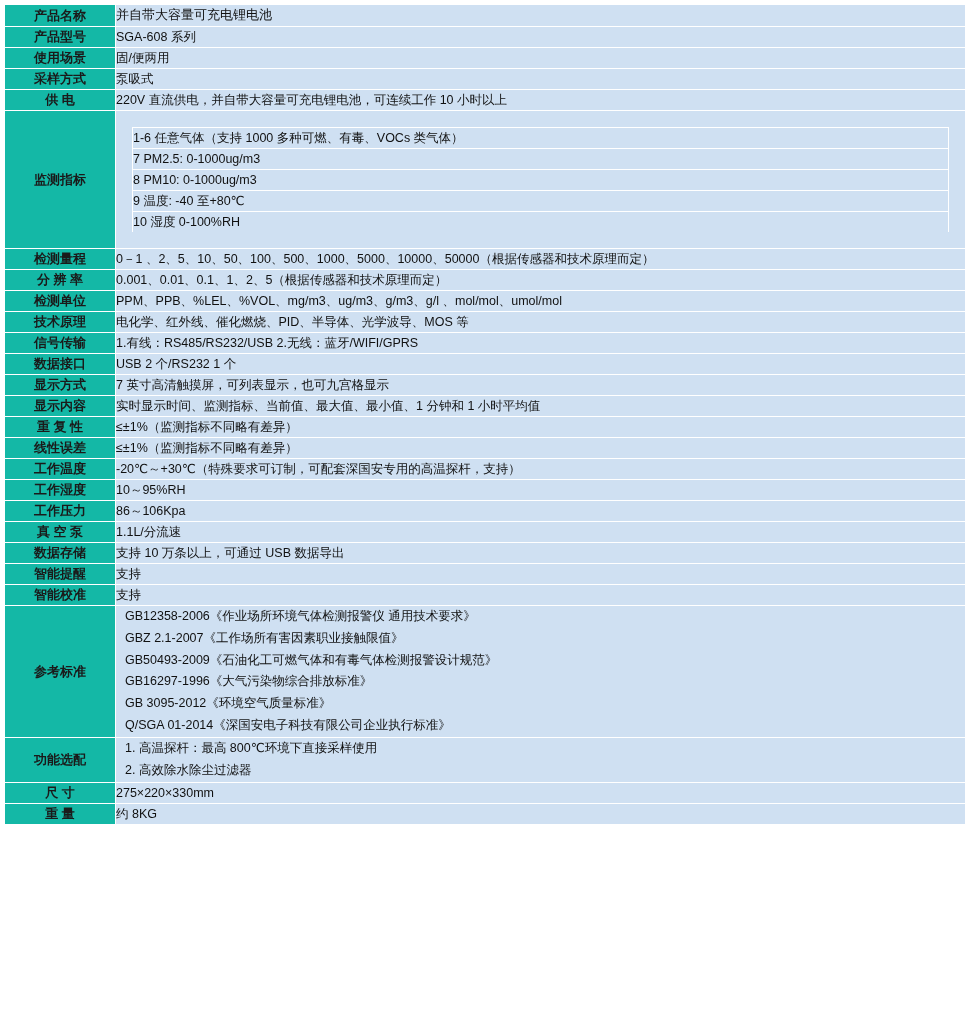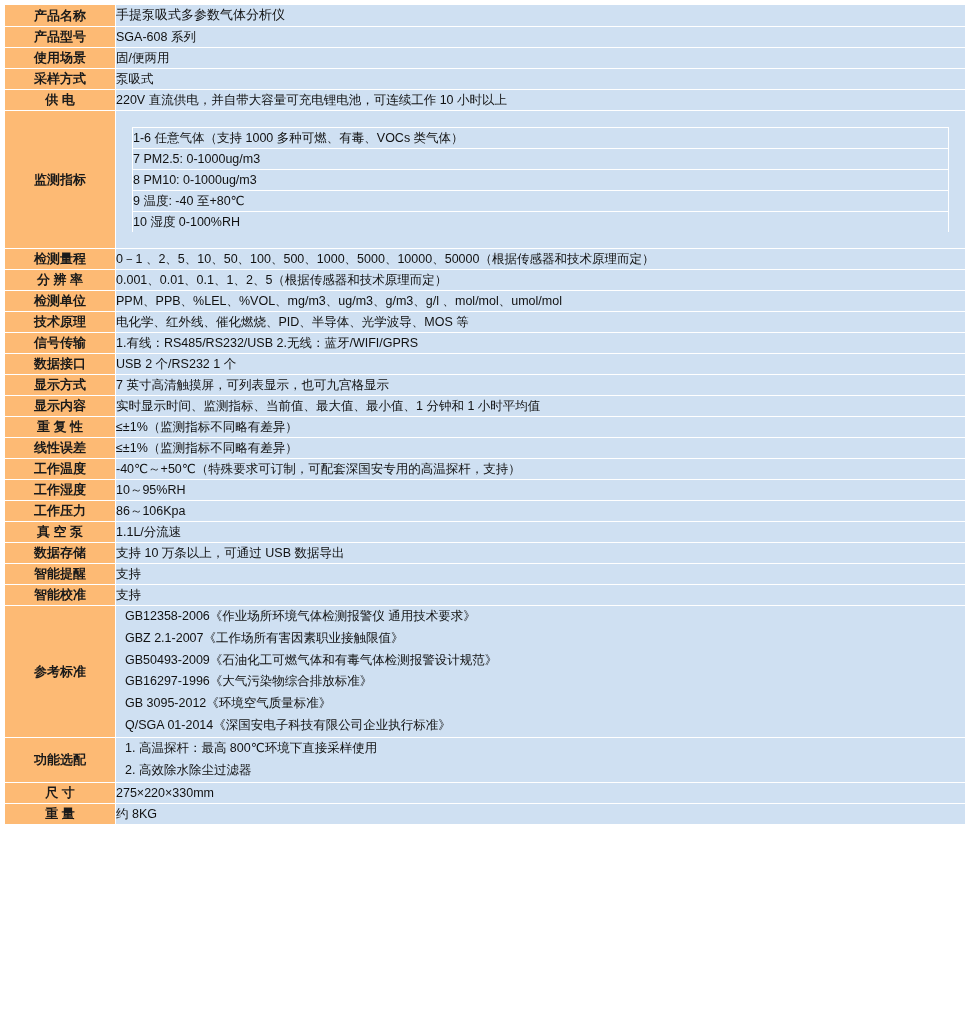--- a/index.html
+++ b/index.html
@@ -19,21 +19,21 @@
     margin: 4px 0 0 4px;
     table-layout: fixed;
   }
   table.spec td {
     border: 1px solid #ffffff;
     padding: 0;
     vertical-align: middle;
   }
   td.label {
     width: 110px;
-    background: #fdba74;
+    background: #14b8a6;
     color: #1a1a1a;
     font-weight: bold;
     font-size: 13px;
     text-align: center;
     padding: 5px 4px;
     line-height: 1.5;
   }
   td.value {
     background: #cfe0f2;
     color: #111111;
@@ -68,21 +68,21 @@
     padding-left: 9px;
   }
 </style>
 </head>
 <body>
 
 <table class="spec">
   <tbody>
       <tr>
         <td class="label">产品名称</td>
-        <td class="value first">手提泵吸式多参数气体分析仪</td>
+        <td class="value first">并自带大容量可充电锂电池</td>
       </tr>
       <tr>
         <td class="label">产品型号</td>
         <td class="value">SGA-608 系列</td>
       </tr>
       <tr>
         <td class="label">使用场景</td>
         <td class="value">固/便两用</td>
       </tr>
       <tr>
@@ -152,21 +152,21 @@
       <tr>
         <td class="label">重 复 性</td>
         <td class="value">≤±1%（监测指标不同略有差异）</td>
       </tr>
       <tr>
         <td class="label">线性误差</td>
         <td class="value">≤±1%（监测指标不同略有差异）</td>
       </tr>
       <tr>
         <td class="label">工作温度</td>
-        <td class="value">-40℃～+50℃（特殊要求可订制，可配套深国安专用的高温探杆，支持）</td>
+        <td class="value">-20℃～+30℃（特殊要求可订制，可配套深国安专用的高温探杆，支持）</td>
       </tr>
       <tr>
         <td class="label">工作湿度</td>
         <td class="value">10～95%RH</td>
       </tr>
       <tr>
         <td class="label">工作压力</td>
         <td class="value">86～106Kpa</td>
       </tr>
       <tr>

